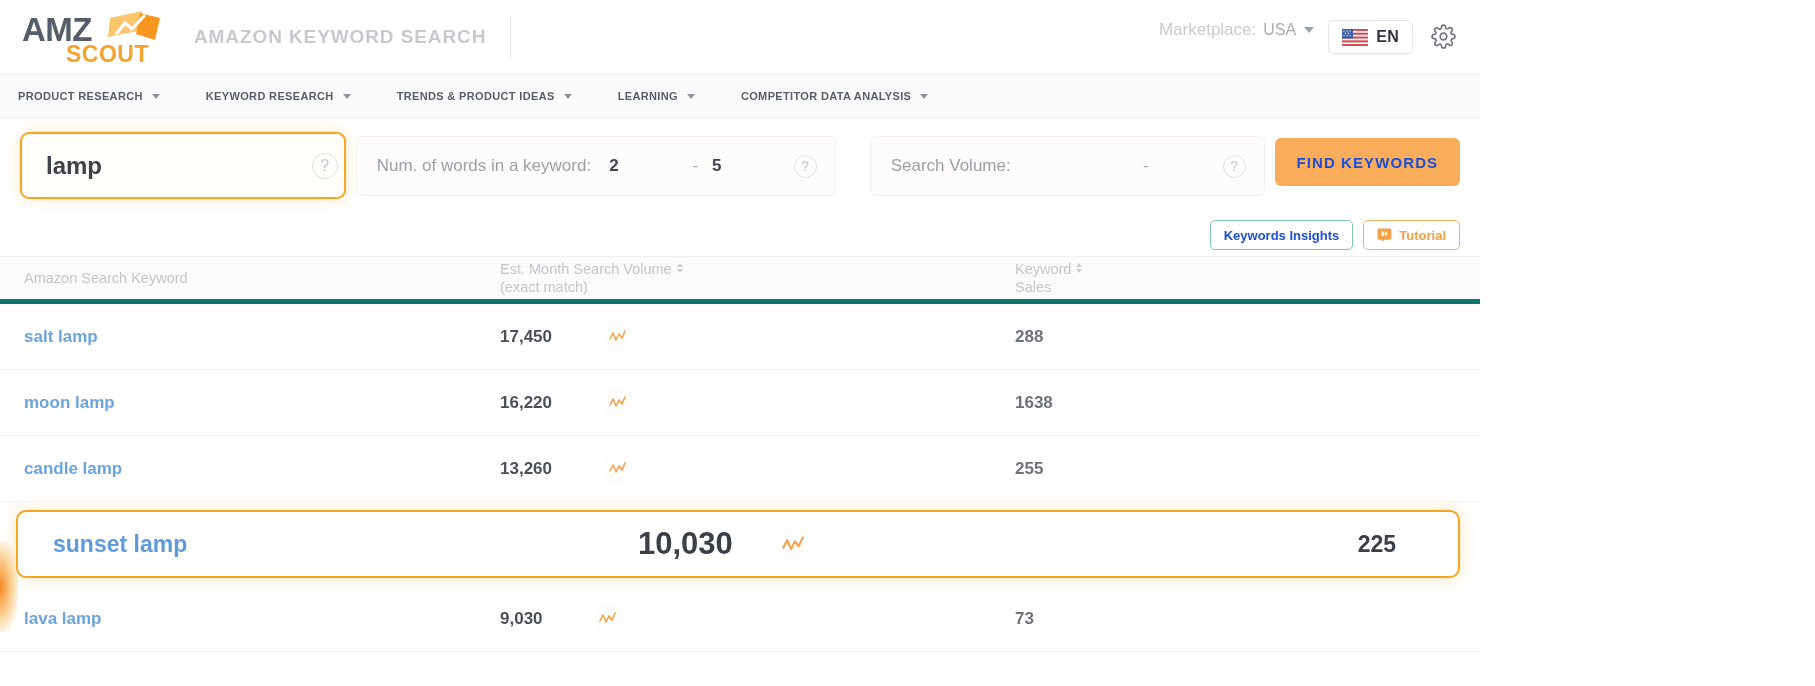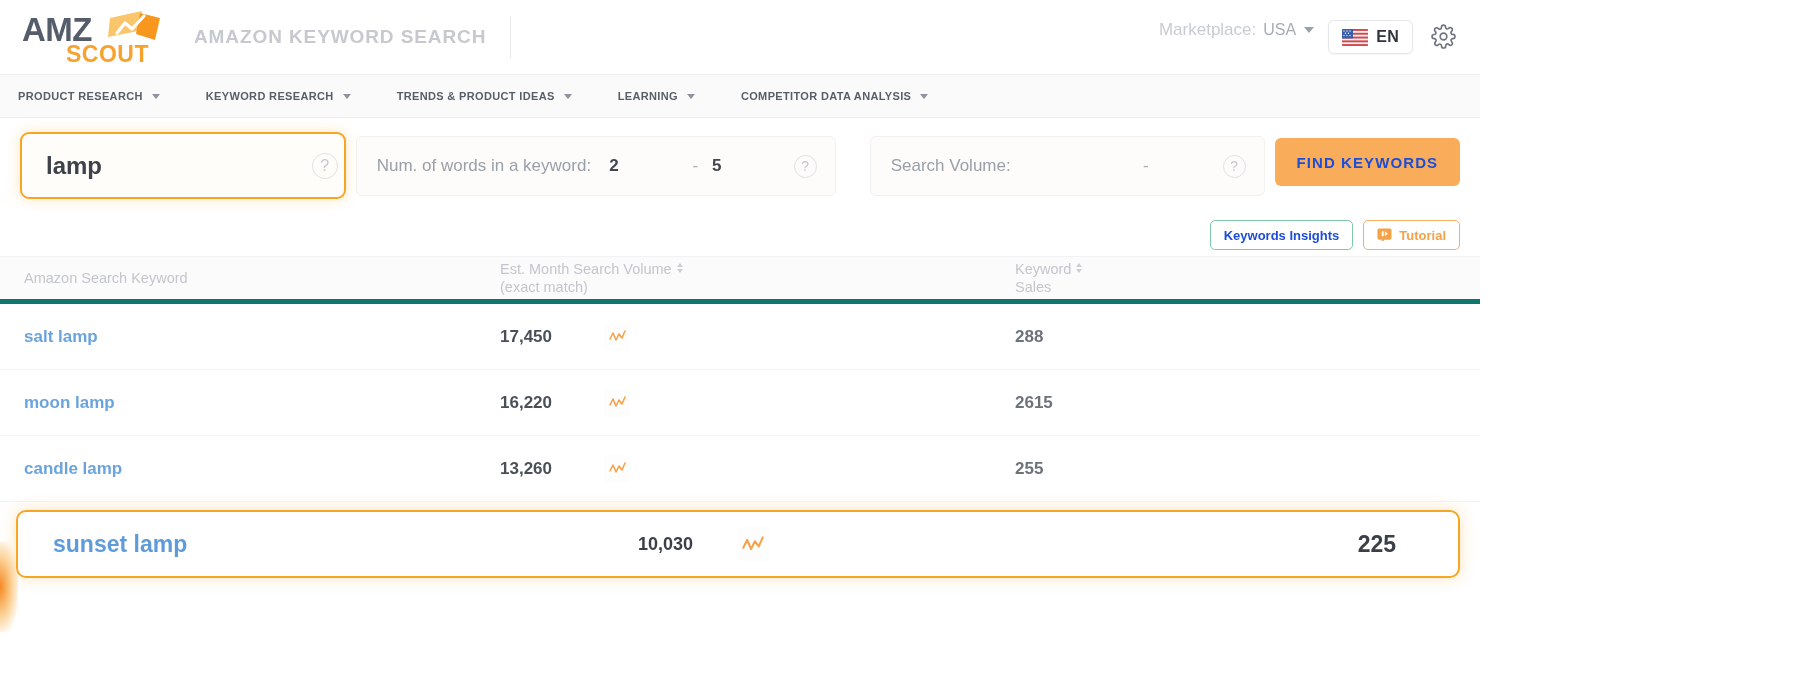--- a/index.html
+++ b/index.html
@@ -359,21 +359,21 @@
     box-shadow: 0 0 16px rgba(245,166,35,0.30);
   }
   .trow-highlight .td-keyword {
     width: 486px;
     padding-left: 35px;
     font-size: 23px;
     color: #5e9bd8;
   }
   .trow-highlight .td-volume {
     width: 520px;
-    font-size: 18px;
+    font-size: 31px;
     color: #3b4048;
     gap: 44px;
     justify-content: flex-start;
     padding-left: 134px;
   }
   .trow-highlight .td-sales {
     font-size: 23px;
     color: #3b4048;
     text-align: right;
     padding-right: 62px;
@@ -563,21 +563,21 @@
     <div class="trow">
       <div class="td-keyword">moon lamp</div>
       <div class="td-volume">
         <span>16,220</span>
         <button class="trend-btn">
           <svg width="17" height="13" viewBox="0 0 17 13" fill="none" stroke="#f6a24a" stroke-width="1.6" stroke-linecap="round" stroke-linejoin="round">
             <polyline points="1,9 4,3 7,10 10,4 13,8 16,1"></polyline>
           </svg>
         </button>
       </div>
-      <div class="td-sales">2615</div>
+      <div class="td-sales">1638</div>
     </div>
 
     <div class="trow">
       <div class="td-keyword">candle lamp</div>
       <div class="td-volume">
         <span>13,260</span>
         <button class="trend-btn">
           <svg width="17" height="13" viewBox="0 0 17 13" fill="none" stroke="#f6a24a" stroke-width="1.6" stroke-linecap="round" stroke-linejoin="round">
             <polyline points="1,9 4,3 7,10 10,4 13,8 16,1"></polyline>
           </svg>
@@ -594,18 +594,30 @@
           <button class="trend-btn">
             <svg width="22" height="17" viewBox="0 0 17 13" fill="none" stroke="#f6a24a" stroke-width="1.6" stroke-linecap="round" stroke-linejoin="round">
               <polyline points="1,9 4,3 7,10 10,4 13,8 16,1"></polyline>
             </svg>
           </button>
         </div>
         <div class="td-sales">225</div>
       </div>
     </div>
 
+    <div class="trow">
+      <div class="td-keyword">lava lamp</div>
+      <div class="td-volume">
+        <span>9,030</span>
+        <button class="trend-btn">
+          <svg width="17" height="13" viewBox="0 0 17 13" fill="none" stroke="#f6a24a" stroke-width="1.6" stroke-linecap="round" stroke-linejoin="round">
+            <polyline points="1,9 4,3 7,10 10,4 13,8 16,1"></polyline>
+          </svg>
+        </button>
+      </div>
+      <div class="td-sales">73</div>
+    </div>
 
   </div>
 
   <div class="edge-glow"></div>
 
 </div>
 
 </body></html>

